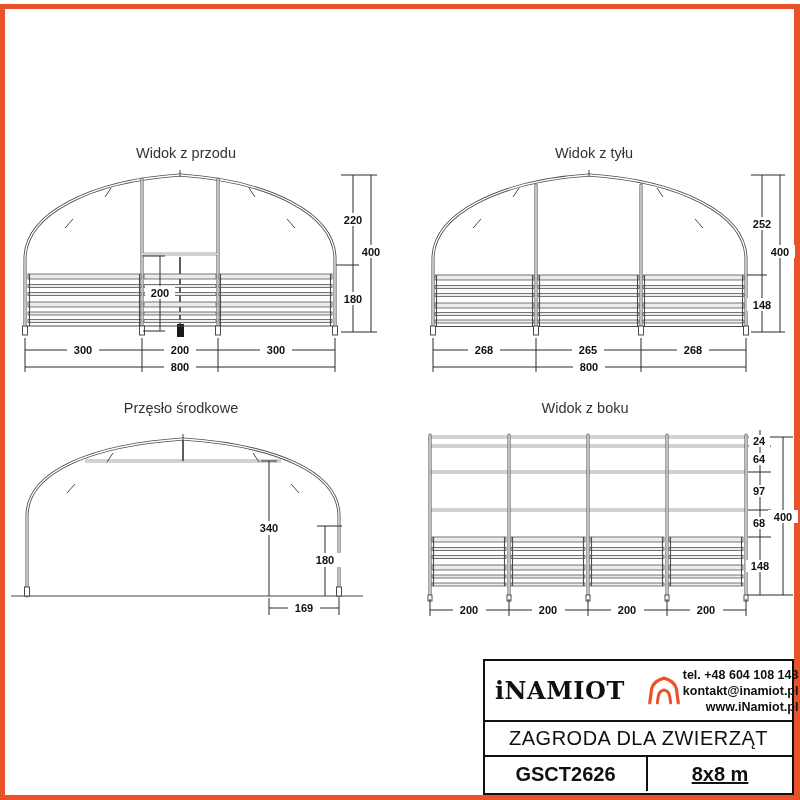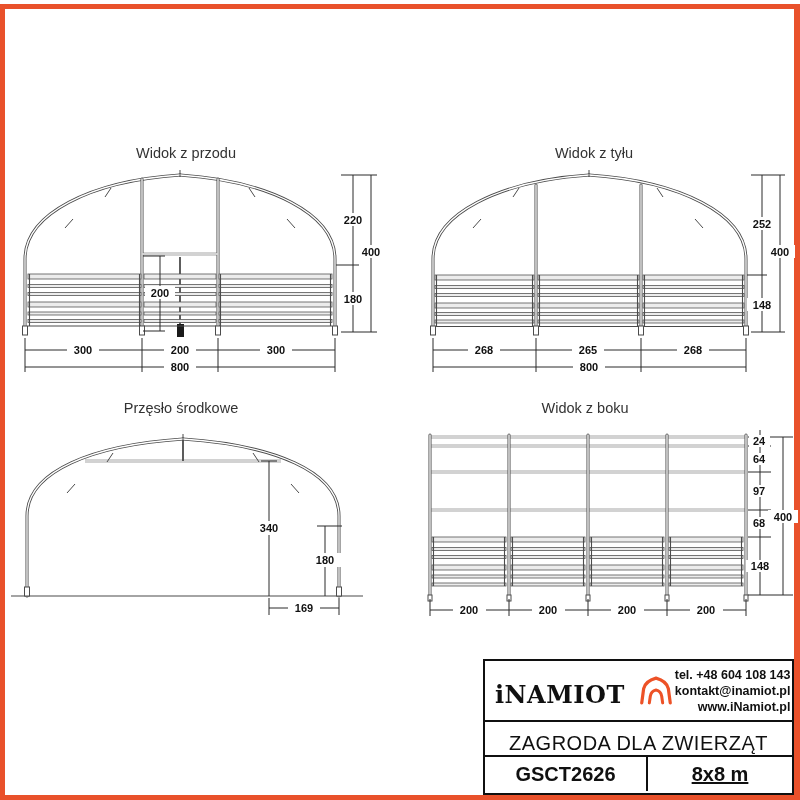--- a/index.html
+++ b/index.html
@@ -17,24 +17,24 @@
   .rl{fill:#ececec;stroke:#565656;stroke-width:0.8;}
   .ft{fill:#ffffff;stroke:#4b4b4b;stroke-width:1;}
   .mk{fill:#ffffff;stroke:none;}
   .jm{stroke:#4b4b4b;stroke-width:1;}
   text.dimtxt{font:bold 11px "Liberation Sans",sans-serif;fill:#111;text-anchor:middle;}
   text.vtitle{font:14.5px "Liberation Sans",sans-serif;fill:#333;text-anchor:middle;}
   
   #tblock{position:absolute;left:478px;top:650px;width:311px;height:136px;box-sizing:border-box;
           border:2px solid #101010;background:#fff;}
   .tb-row1{height:61px;border-bottom:2px solid #101010;display:flex;align-items:center;box-sizing:border-box;padding:0 8px 0 10px;}
-  .brand-wrap{display:flex;align-items:flex-end;gap:12px;flex:1;}
+  .brand-wrap{display:flex;align-items:center;gap:20px;flex:1;}
   .brand-text{font-family:"DejaVu Serif","Liberation Serif",serif;font-weight:bold;font-size:24px;color:#101010;letter-spacing:0.5px;line-height:1;}
   .contact{text-align:right;font-weight:bold;font-size:12.5px;line-height:16px;color:#101010;white-space:nowrap;}
-  .tb-row2{height:35px;border-bottom:2px solid #101010;display:flex;align-items:flex-end;justify-content:center;box-sizing:border-box;}
+  .tb-row2{height:35px;border-bottom:2px solid #101010;display:flex;align-items:center;justify-content:center;box-sizing:border-box;}
   .product-name{font-size:20px;color:#101010;letter-spacing:0.5px;}
   .tb-row3{height:34px;display:flex;box-sizing:border-box;}
   .tb-cell{display:flex;align-items:center;justify-content:center;font-weight:bold;font-size:20px;color:#101010;box-sizing:border-box;}
   .tb-cell-model{width:163px;border-right:2px solid #101010;}
   .tb-cell-size{flex:1;text-decoration:underline;}
 </style>
 </head>
 <body>
 
 <div id="sheet">

